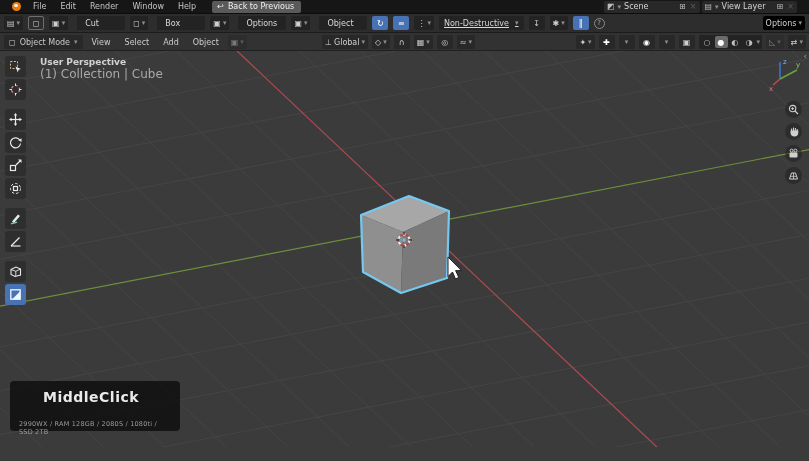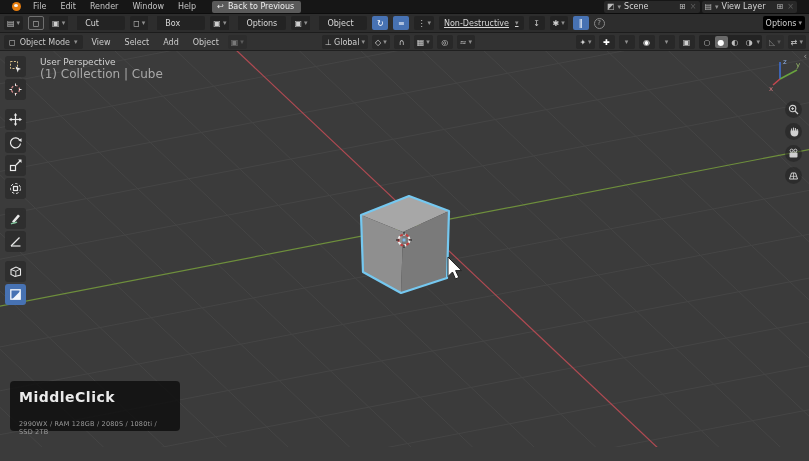--- a/index.html
+++ b/index.html
@@ -48,35 +48,35 @@
   .mode{background:#282828;border-radius:2px;height:14px;display:flex;align-items:center;gap:4px;padding:0 5px;}
   .sm{height:14px;background:#282828;}
   .dim{opacity:.45;}
   .shadegroup{display:flex;align-items:center;background:#232323;border-radius:2px;height:14px;padding:0 2px;gap:1px;}
   .shade{width:13px;height:12px;display:flex;align-items:center;justify-content:center;border-radius:2px;color:#bfbfbf;}
   .shade.on{background:#6a6a6a;color:#fff;}
   
   .viewport{position:absolute;left:0;top:51px;width:809px;height:396px;background:#3b3b3b;overflow:hidden;}
   .scene-svg{position:absolute;left:0;top:0;}
   .vplabels{position:absolute;left:40px;top:5px;line-height:12px;}
-  .vplabels .l1{color:#d2d2d2;font-size:9px;}
+  .vplabels .l1{color:#d2d2d2;font-size:9px;font-weight:bold;}
   .vplabels .l2{color:#a8a8a8;font-size:12px;}
   .ltb{position:absolute;left:5px;top:5px;width:22px;display:flex;flex-direction:column;gap:2px;}
   .lt{width:21px;height:21px;background:#2c2c2cdd;border:none;border-radius:3px;display:flex;
       align-items:center;justify-content:center;padding:0;}
   .lt.active{background:#4772b3;}
   .gap{height:5px;}
   .navgizmo{position:absolute;right:6px;top:3px;}
   .navstack{position:absolute;right:7px;top:50px;display:flex;flex-direction:column;gap:5px;}
   .navbtn{width:17px;height:17px;border-radius:50%;background:#20202088;display:flex;align-items:center;
           justify-content:center;border:none;padding:0;}
   .collapse{position:absolute;right:0;top:0;color:#9a9a9a;font-size:9px;padding:0 2px;}
   .keyoverlay{position:absolute;left:10px;top:330px;width:170px;height:50px;background:rgba(14,14,14,.82);
               border-radius:4px;padding:8px 9px 6px 9px;}
-  .keyoverlay .key{color:#eaeaea;font-size:14px;font-weight:bold;letter-spacing:.5px;}
+  .keyoverlay .key{color:#eaeaea;font-size:14px;font-weight:bold;letter-spacing:.5px;margin-left:24px;}
   .keyoverlay .specs{color:#9b9b9b;font-size:6.5px;margin-top:15px;letter-spacing:.2px;}
   
   .statusbar{position:absolute;left:0;top:447px;width:809px;height:14px;background:#222222;
              border-top:1px solid #111;display:flex;align-items:center;padding:0 6px;color:#929292;}
   .sb-ic{width:9px;height:9px;border:1px solid #8a8a8a;border-radius:2px;display:flex;align-items:center;
          justify-content:center;font-size:6px;color:#9a9a9a;margin-right:5px;}
   .sb-right{margin-left:auto;}
   svg text{font-family:"DejaVu Sans",sans-serif;}
 </style>
 </head>

